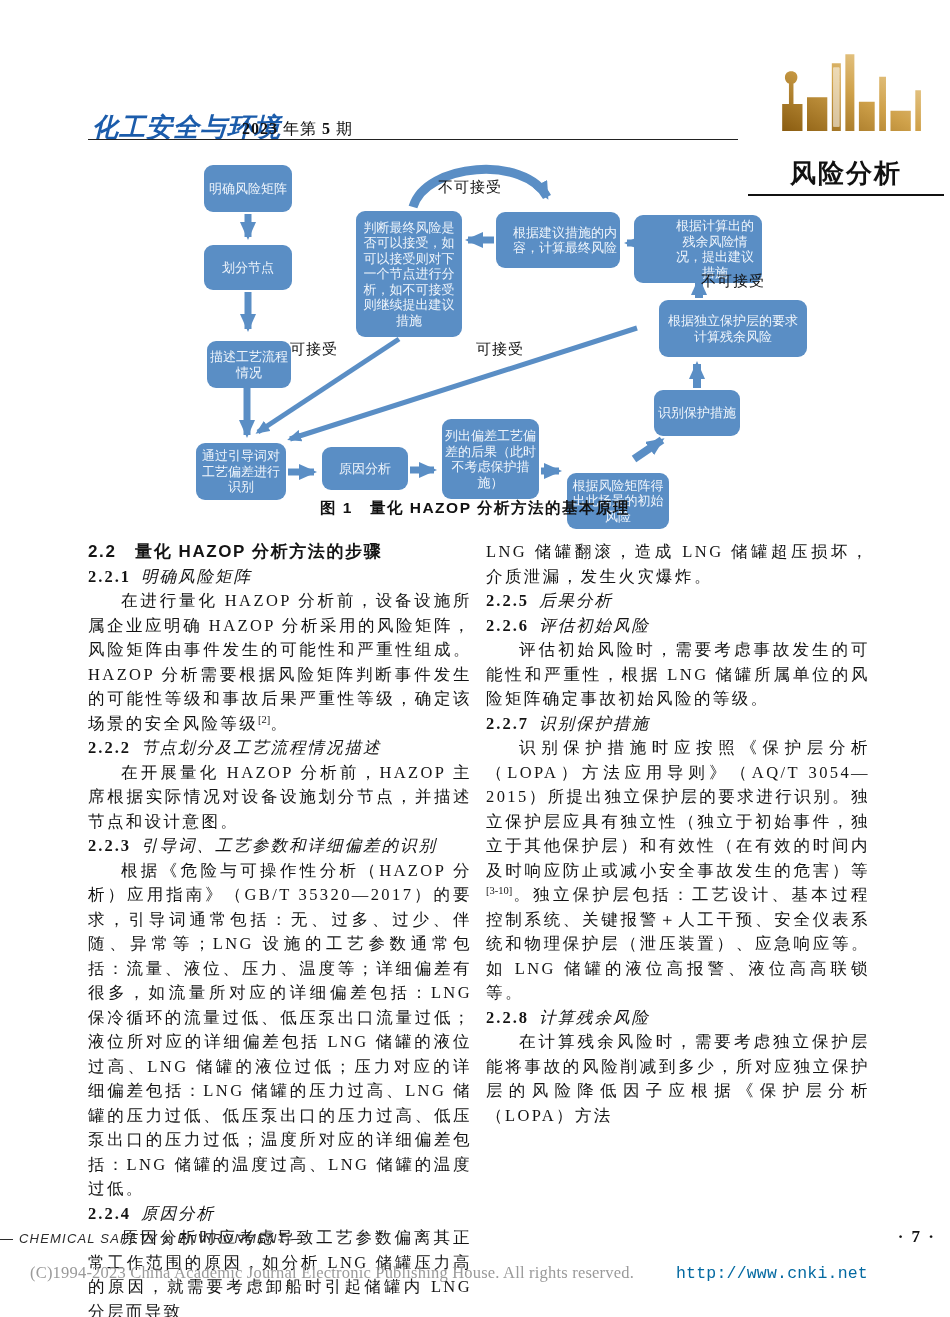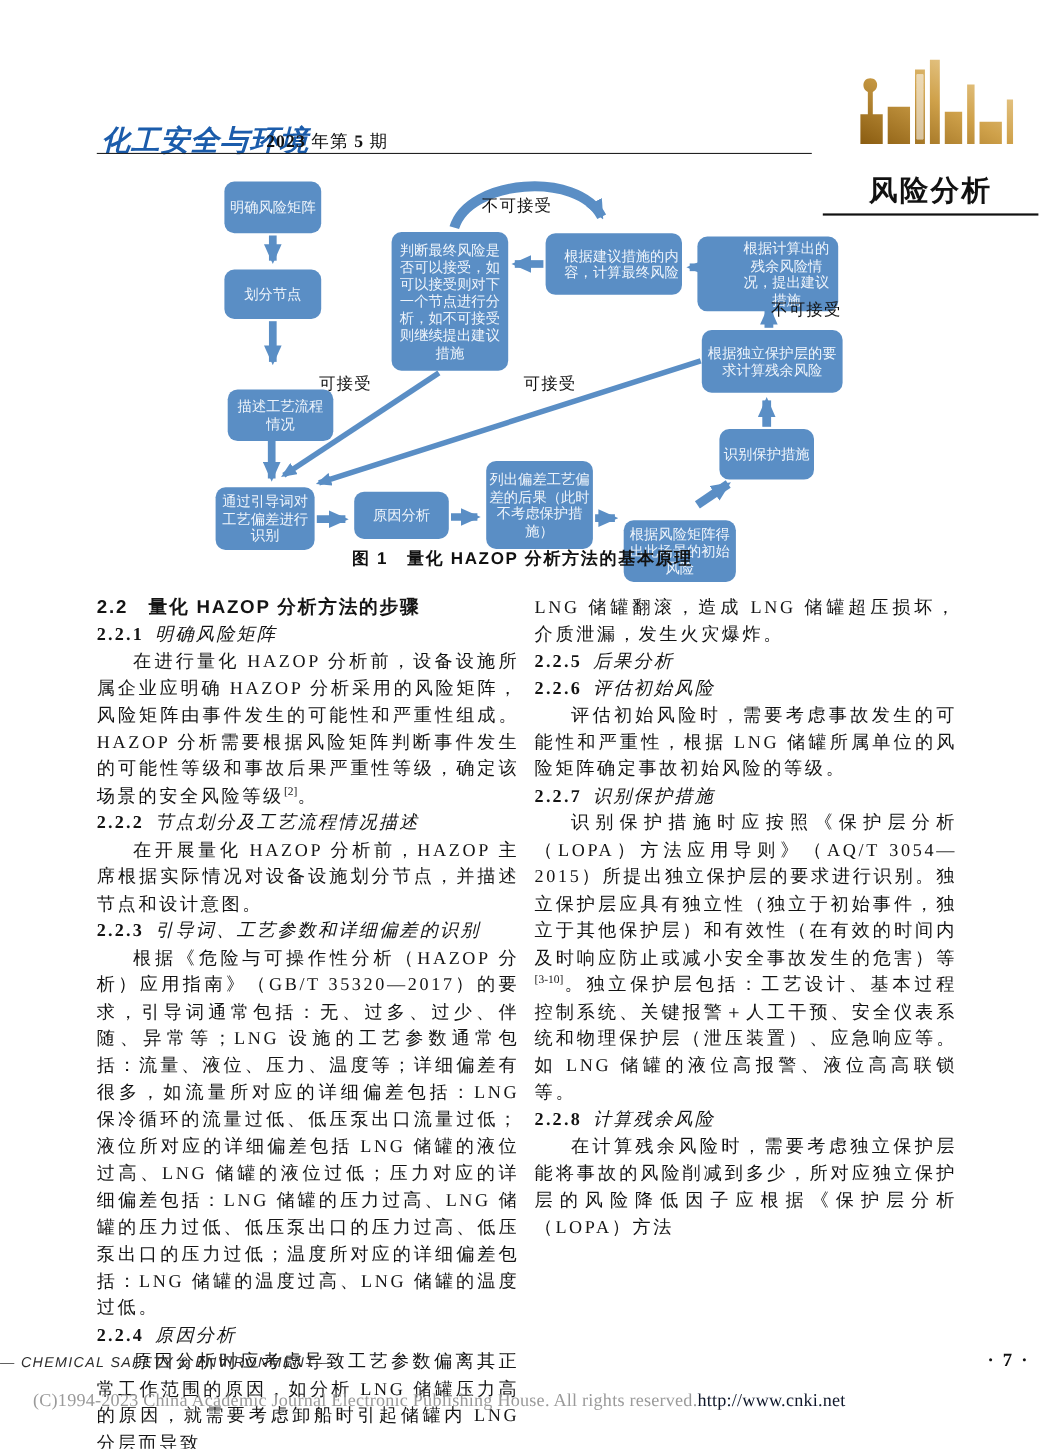--- a/index.html
+++ b/index.html
@@ -29,27 +29,27 @@
   .figure{position:absolute;left:0;top:155px;width:950px;height:350px;}
   .figure svg.arrows{position:absolute;left:0;top:0;width:950px;height:350px;}
   .fbox{
     position:absolute;background:#5a8ec5;border-radius:9px;color:#eef4fb;
     display:flex;align-items:center;justify-content:center;text-align:center;
     font-size:13px;line-height:15.5px;padding:2px 3px;box-sizing:border-box;
     font-family:"Liberation Serif","DejaVu Serif",serif;
   }
   .bA{left:204px;top:10px;width:88px;height:47px;}
   .bB{left:204px;top:90px;width:88px;height:45px;}
-  .bC{left:207px;top:199px;width:96px;height:47px;}
+  .bC{left:207px;top:186px;width:84px;height:47px;}
   .bD{left:196px;top:288px;width:90px;height:57px;}
   .bE{left:322px;top:292px;width:86px;height:43px;}
   .bF{left:442px;top:264px;width:97px;height:80px;}
   .bG{left:567px;top:288px;width:102px;height:56px;margin-top:30px;}
   .bH{left:654px;top:235px;width:86px;height:46px;}
-  .bI{left:638px;top:145px;width:128px;height:57px;}
+  .bI{left:659px;top:145px;width:148px;height:57px;}
   .bJ{left:634px;top:60px;width:128px;height:68px;padding-left:37px;}
   .bK{left:496px;top:57px;width:124px;height:56px;text-align:right;}
   .bL{left:356px;top:56px;width:106px;height:126px;}
   .flabel{position:absolute;font-size:15px;color:#111;letter-spacing:1px;}
   .lab-top{left:438px;top:23px;}
   .lab-right{left:701px;top:117px;}
   .lab-left{left:290px;top:185px;}
   .lab-mid{left:476px;top:185px;}
   .fig-caption{
     position:absolute;left:0;top:498px;width:950px;text-align:center;
@@ -77,21 +77,21 @@
   .foot-title{
     position:absolute;left:0;top:1231px;width:950px;text-align:left;
     font-family:"Liberation Sans","DejaVu Sans",sans-serif;font-style:italic;
     font-size:13px;letter-spacing:1.2px;color:#2c2c2c;
   }
   .page-no{position:absolute;right:14px;top:1227px;font-size:17px;font-weight:bold;color:#111;letter-spacing:2px;}
   .copyright{
     position:absolute;left:30px;top:1263px;width:890px;color:#9a9a9a;
     font-size:16.5px;letter-spacing:0.2px;white-space:nowrap;
   }
-  .copyright .url{color:#0f172a;}
+  .copyright .url{color:#0369a1;margin-left:42px;font-family:Liberation Mono, monospace;}
 </style>
 </head>
 <body>
 
 <div class="header">
   <div class="logo">化工安全与环境</div>
   <div class="issue"><b>2023</b><span> 年第 </span><b>5</b><span> 期</span></div>
   <div class="header-rule"></div>
   <div class="badge">
     <svg viewBox="0 0 130 78">

